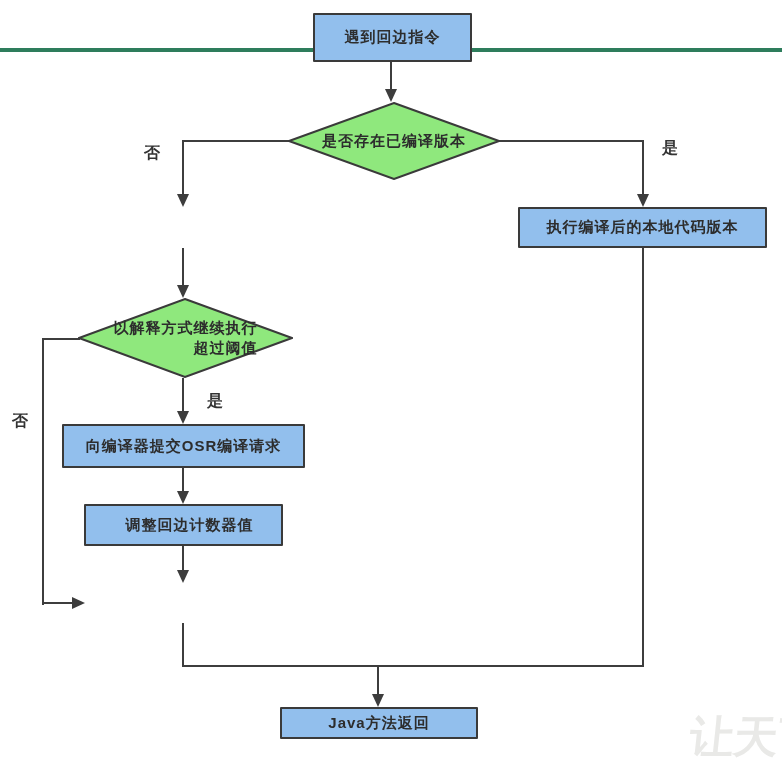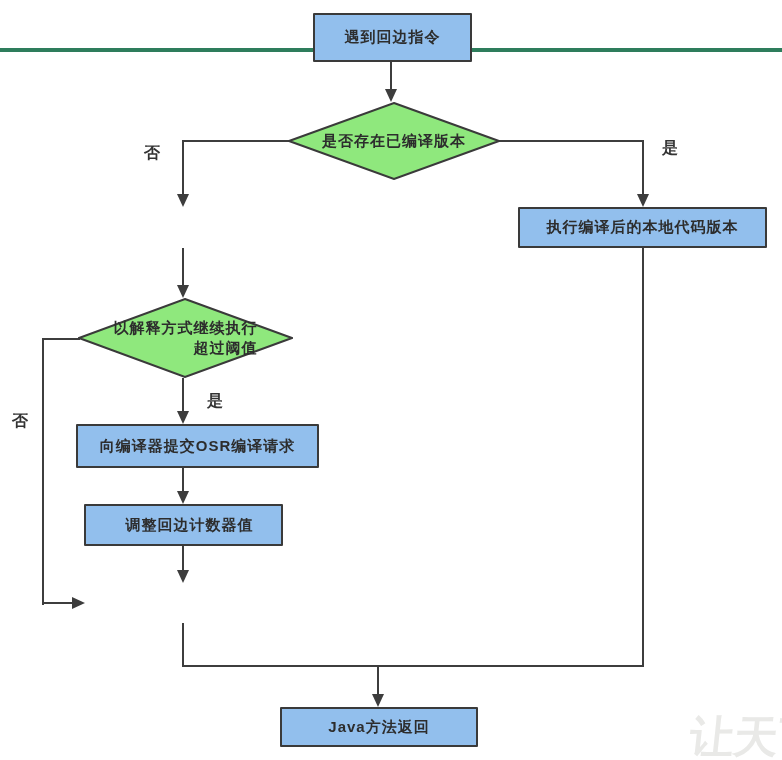--- a/index.html
+++ b/index.html
@@ -93,30 +93,30 @@
 
   <div class="pbox" style="left:313px;top:13px;width:159px;height:49px;">
     <span>遇到回边指令</span>
   </div>
 
 
   <div class="pbox" style="left:518px;top:207px;width:249px;height:41px;font-family:Liberation Serif, serif;">
     <span>执行编译后的本地代码版本</span>
   </div>
 
-  <div class="pbox" style="left:76px;top:424px;width:243px;height:44px;">
+  <div class="pbox" style="left:62px;top:424px;width:243px;height:44px;">
     <span>向编译器提交OSR编译请求</span>
   </div>
 
   <div class="pbox" style="left:84px;top:504px;width:199px;height:42px;padding-left:12px;">
     <span>调整回边计数器值</span>
   </div>
 
 
-  <div class="pbox" style="left:280px;top:707px;width:198px;height:40px;">
+  <div class="pbox" style="left:280px;top:707px;width:198px;height:32px;">
     <span>Java方法返回</span>
   </div>
 
   <div class="dwrap" style="left:288px;top:102px;">
     <svg width="212" height="78" viewBox="0 0 212 78">
       <polygon points="106,1 211,39 106,77 1,39" fill="#8fe87d" stroke="#3a3a3a" stroke-width="2"></polygon>
     </svg>
   </div>
   <div class="dlabel" style="left:288px;top:102px;width:212px;height:78px;">是否存在已编译版本</div>
 

